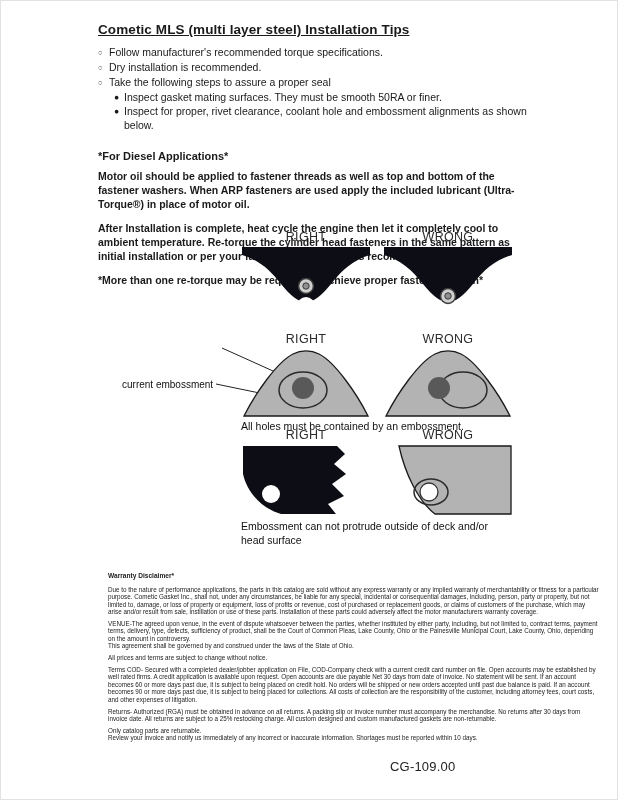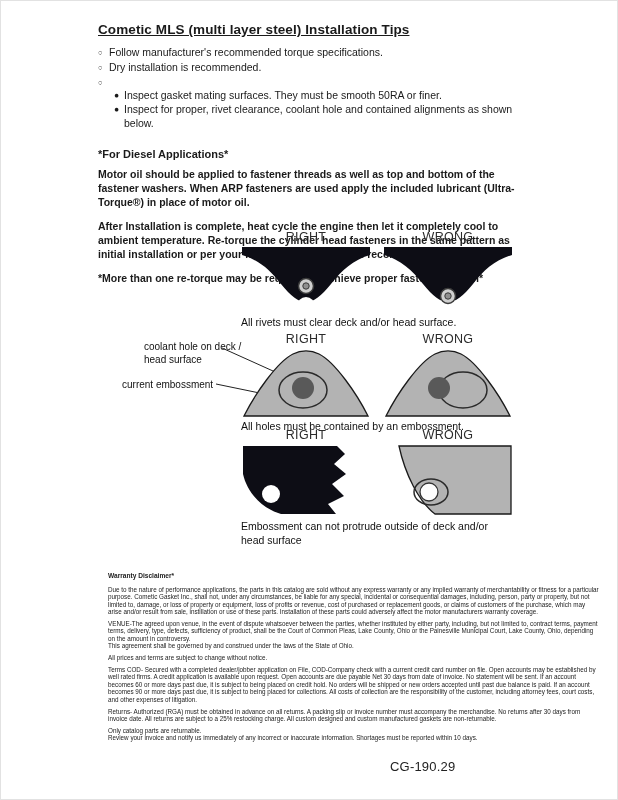--- a/index.html
+++ b/index.html
@@ -45,28 +45,29 @@
     <div class="bullet-row">
       <span class="marker">○</span>
       <span>Follow manufacturer's recommended torque specifications.</span>
     </div>
     <div class="bullet-row">
       <span class="marker">○</span>
       <span>Dry installation is recommended.</span>
     </div>
     <div class="bullet-row">
       <span class="marker">○</span>
+      <span>Take the following steps to assure a proper seal</span>
     </div>
     <div class="bullet-row sub">
       <span class="marker">●</span>
       <span>Inspect gasket mating surfaces.  They must be smooth 50RA or finer.</span>
     </div>
     <div class="bullet-row sub">
       <span class="marker">●</span>
-      <span>Inspect for proper, rivet clearance, coolant hole and contained alignments as shown below.</span>
+      <span>Inspect for proper, rivet clearance, coolant hole and embossment alignments as shown below.</span>
     </div>
 
     <div class="diesel-heading">*For Diesel Applications*</div>
     <div class="para">Motor oil should be applied to fastener threads as well as top and bottom of the fastener washers. When ARP fasteners are used apply the included lubricant (Ultra-Torque®) in place of motor oil.</div>
     <div class="para">After Installation is complete, heat cycle the engine then let it completely cool to ambient temperature. Re-torque the cylinder head fasteners in the same pattern as initial installation or per your fastener manufacturer's recommendations.</div>
     <div class="para">*More than one re-torque may be required to achieve proper fastener stretch*</div>
   </div>
 
   <section class="figure" style="top:230px; height:102px;">
     <div class="pair">
@@ -82,25 +83,23 @@
       <div class="cell">
         <div class="fig-label">WRONG</div>
         <svg width="130" height="66" viewBox="0 0 130 66">
           <path d="M1,1 L129,1 L129,9 C112,14 101,24 90,38 C80,50 73,56 65,56 C57,56 50,50 40,38 C29,24 18,14 1,9 Z" fill="#0d0d15"></path>
           <circle cx="65" cy="60" r="9" fill="#ffffff"></circle>
           <circle cx="65" cy="50" r="7.5" fill="#cfcfcf" stroke="#3a3a3a" stroke-width="1.5"></circle>
           <circle cx="65" cy="50" r="3.2" fill="#8f8f8f" stroke="#3a3a3a" stroke-width="1"></circle>
         </svg>
       </div>
     </div>
-    <div class="fig-caption" style="top:86px;">All rivets must clear deck and/or head surface.</div>
   </section>
 
   <section class="figure" style="top:332px; height:104px;">
-    <div class="callout callout-hole">coolant hole on deck / head surface</div>
     <div class="callout callout-emb">current embossment</div>
     <svg class="connector" width="618" height="104">
       <line x1="218" y1="16" x2="289" y2="48" stroke="#222" stroke-width="1"></line>
       <line x1="212" y1="52" x2="270" y2="64" stroke="#222" stroke-width="1"></line>
     </svg>
     <div class="pair">
       <div class="cell">
         <div class="fig-label">RIGHT</div>
         <svg width="130" height="70" viewBox="0 0 130 70">
           <path d="M3,68 C14,46 36,14 52,6 C60,2 70,2 78,6 C94,14 116,46 127,68 Z" fill="#b3b3b3" stroke="#1a1a1a" stroke-width="1.3"></path>
@@ -146,15 +145,15 @@
     <div class="wpara">Due to the nature of performance applications, the parts in this catalog are sold without any express warranty or any implied warranty of merchantability or fitness for a particular purpose.  Cometic Gasket Inc., shall not, under any circumstances, be liable for any special, incidental or consequential damages, including, person, party or property, but not limited to, damage, or loss of property or equipment, loss of profits or revenue, cost of purchased or replacement goods, or claims of customers of the purchase, which may arise and/or result from sale, instillation or use of these parts.  Installation of these parts could adversely affect the motor manufacturers warranty coverage.</div>
     <div class="wpara tight">VENUE-The agreed upon venue, in the event of dispute whatsoever between the parties, whether instituted by either party, including, but not limited to, contract terms, payment terms, delivery, type, defects, sufficiency of product, shall be the Court of Common Pleas, Lake County, Ohio or the Painesville Municipal Court, Lake County, Ohio, depending on the amount in controversy.</div>
     <div class="wpara">This agreement shall be governed by and construed under the laws of the State of Ohio.</div>
     <div class="wpara">All prices and terms are subject to change without notice.</div>
     <div class="wpara">Terms COD- Secured with a completed dealer/jobber application on File, COD-Company check with a current credit card number on file.  Open accounts may be established by well rated firms.  A credit application is available upon request.  Open accounts are due payable Net 30 days from date of invoice.  No statement will be sent.  If an account becomes 60 or more days past due, it is subject to being placed on credit hold.  No orders will be shipped or new orders accepted until past due balance is paid.  If an account becomes 90 or more days past due, it is subject to being placed for collections.  All costs of collection are the responsibility of the customer, including attorney fees, court costs, and other expenses of litigation.</div>
     <div class="wpara">Returns- Authorized (RGA) must be obtained in advance on all returns.  A packing slip or invoice number must accompany the merchandise.  No returns after 30 days from invoice date.  All returns are subject to a 25% restocking charge.  All custom designed and custom manufactured gaskets are non-returnable.</div>
     <div class="wpara tight">Only catalog parts are returnable.</div>
     <div class="wpara">Review your invoice and notify us immediately of any incorrect or inaccurate information.  Shortages must be reported within 10 days.</div>
   </div>
 
-  <div class="footer-code">CG-190.29</div>
+  <div class="footer-code">CG-109.00</div>
 
 </div>
 
 </body></html>

